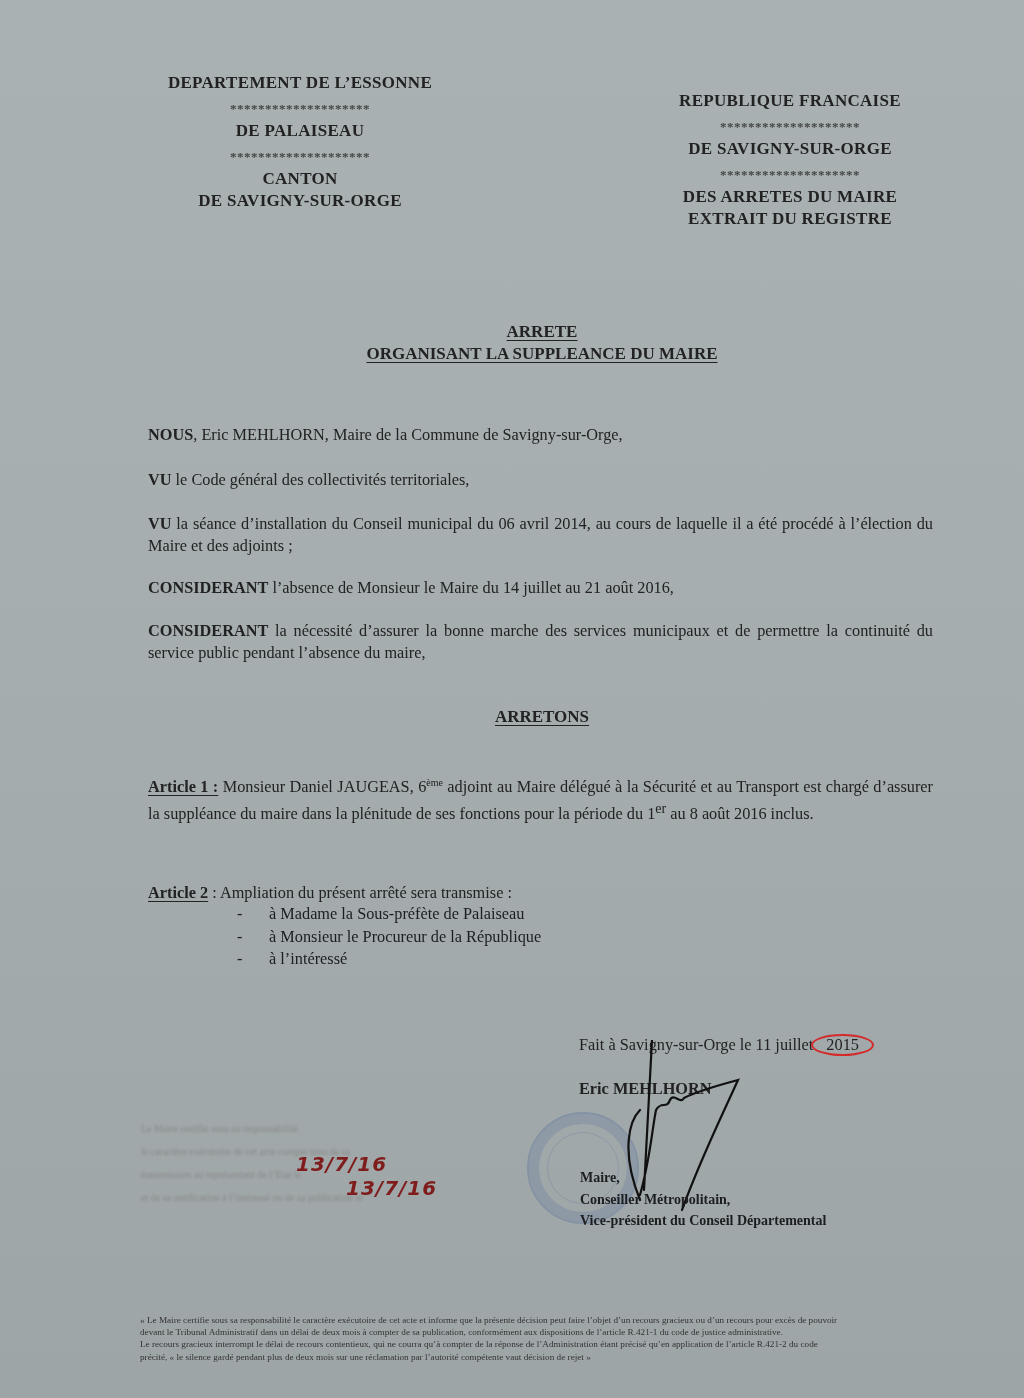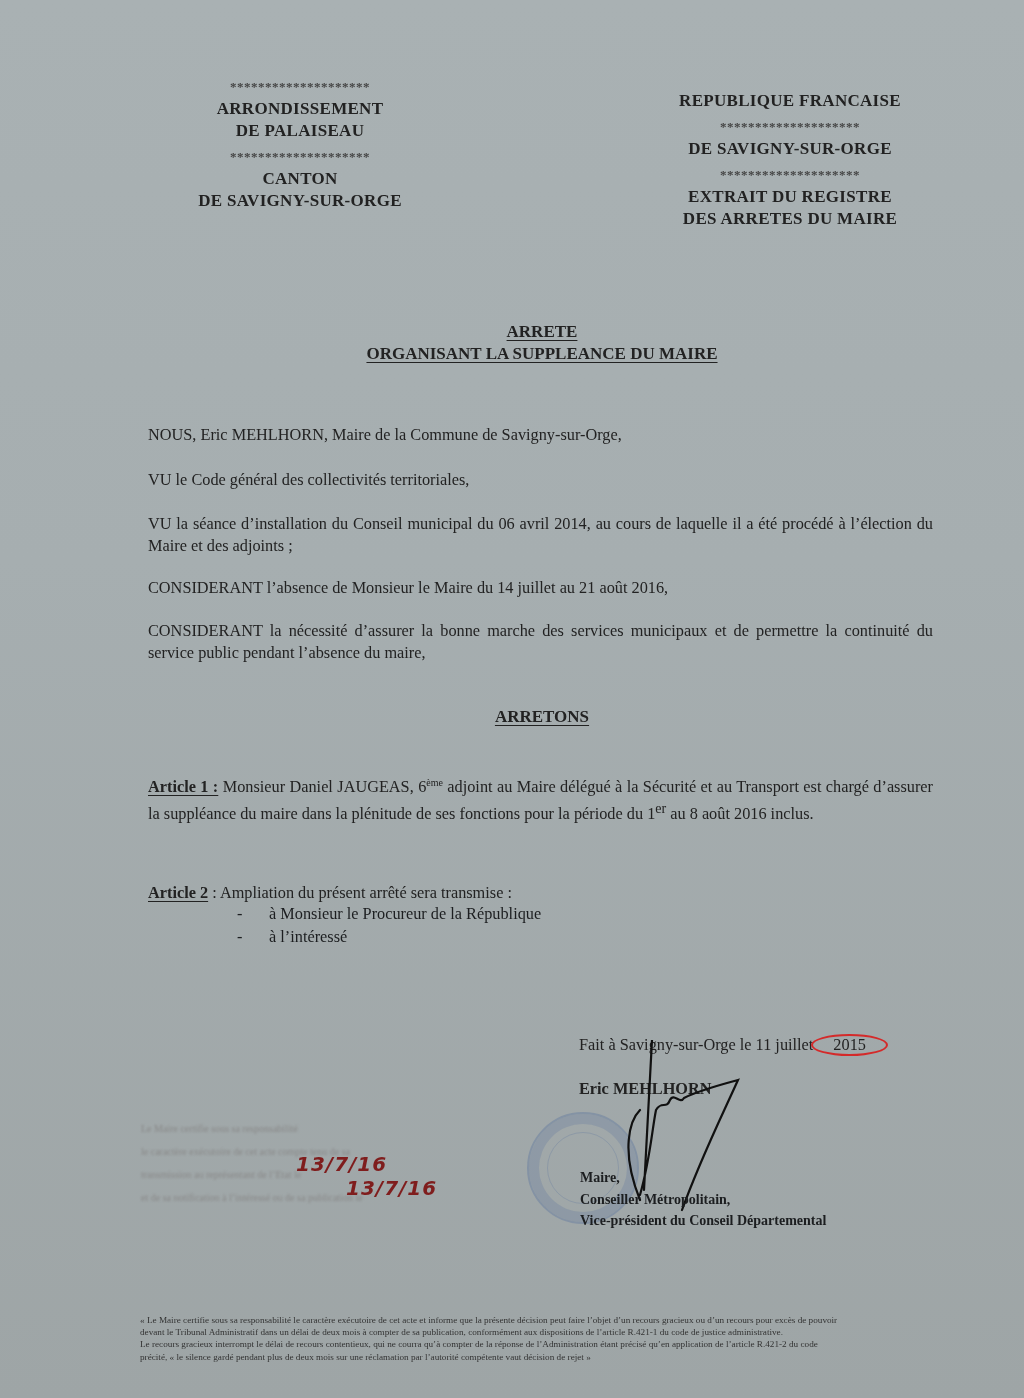--- a/index.html
+++ b/index.html
@@ -11,57 +11,57 @@
     position:relative;
   }
   .page { position:absolute; left:0; top:0; width:1024px; height:1398px; }
   .hdr-col { position:absolute; text-align:center; font-weight:bold; font-size:17px; line-height:22px; letter-spacing:0.3px; color:#222; }
   .hdr-left { left:140px; width:320px; top:72px; }
   .hdr-right { left:640px; width:300px; top:74px;margin-top:16px; }
   .stars { font-size:13px; letter-spacing:0.5px; line-height:18px; margin:6px 0 2px 0; color:#444; }
   .title { position:absolute; left:0; width:1084px; text-align:center; font-weight:bold; font-size:17px; line-height:22px; top:321px; color:#222; }
   .title span { display:inline-block; text-decoration:underline; text-underline-offset:3px; }
   .body { position:absolute; left:148px; width:785px; font-size:16.3px; line-height:22px; text-align:justify; color:#222; }
-  .b { font-weight:normal; }
+  .b { font-weight:bold; }
   .arretons { position:absolute; left:0; width:1084px; text-align:center; top:707px; font-weight:bold; font-size:17px; text-decoration:underline; text-underline-offset:3px; color:#222; }
   .art-label { font-weight:bold; text-decoration:underline; text-underline-offset:3px; }
   .list { position:absolute; left:237px; top:903px; font-size:16.3px; line-height:22.5px; }
   .list .dash { display:inline-block; width:32px; }
   .sig-block { position:absolute; left:579px; font-size:16.3px; color:#222; }
-  .circle { display:inline-block; border:2px solid #d42a2a; border-radius:50%; padding:0 20px; margin-left:-2px; line-height:18px; }
+  .circle { display:inline-block; border:2px solid #d42a2a; border-radius:50%; padding:0 13px; margin-left:-2px; line-height:18px; }
   .sign-name { font-weight:bold; }
   .titles { position:absolute; left:580px; top:1167px; font-weight:bold; font-size:14px; line-height:21.5px; }
   .stamp { position:absolute; left:527px; top:1112px; width:108px; height:108px; border-radius:50%; border:2px solid rgba(110,130,160,0.55); box-shadow: inset 0 0 0 8px rgba(0,0,0,0), inset 0 0 0 10px rgba(110,130,160,0.35); }
   .stamp-inner { position:absolute; left:18px; top:18px; width:70px; height:70px; border-radius:50%; border:1px solid rgba(110,130,160,0.4); }
   .sig-svg { position:absolute; left:600px; top:1040px; }
   .cert { position:absolute; left:130px; top:1117px; font-size:10px; line-height:23px; color:#888; filter:blur(0.8px); font-family:"Liberation Serif", serif;margin-left:11px; }
   .hand { position:absolute; font-family:"DejaVu Sans", sans-serif; font-weight:bold; font-style:italic; font-size:20px; color:#7f1d1d; letter-spacing:1px; }
   .footer { position:absolute; left:140px; top:1314px; width:840px; font-size:9.2px; line-height:12.2px; color:#333; filter:blur(0.35px); }
 </style>
 </head>
 <body>
 
 <div class="page">
 
   <div class="hdr-col hdr-left">
+    <div>DEPARTEMENT DE L’ESSONNE</div>
     <div class="stars">********************</div>
-    <div>ARRONDISSEMENT</div>
     <div>DE PALAISEAU</div>
     <div class="stars">********************</div>
     <div>CANTON</div>
     <div>DE SAVIGNY-SUR-ORGE</div>
   </div>
 
   <div class="hdr-col hdr-right">
     <div>REPUBLIQUE FRANCAISE</div>
     <div class="stars">********************</div>
     <div>DE SAVIGNY-SUR-ORGE</div>
     <div class="stars">********************</div>
+    <div>DES ARRETES DU MAIRE</div>
     <div>EXTRAIT DU REGISTRE</div>
-    <div>DES ARRETES DU MAIRE</div>
   </div>
 
   <div class="title">
     <span>ARRETE</span><br>
     <span>ORGANISANT LA SUPPLEANCE DU MAIRE</span>
   </div>
 
   <div class="body" style="top:424px;">
     <span class="b">NOUS</span><span>, Eric MEHLHORN, Maire de la Commune de Savigny-sur-Orge,</span>
   </div>
@@ -81,20 +81,21 @@
   <div class="arretons">ARRETONS</div>
 
   <div class="body" style="top:772px;">
     <span class="art-label">Article 1 :</span><span> Monsieur Daniel JAUGEAS, 6</span><sup style="font-size:10px;">ème</sup><span> adjoint au Maire délégué à la Sécurité et au Transport est chargé d’assurer la suppléance du maire dans la plénitude de ses fonctions pour la période du 1</span><sup style="font-size:14px;">er</sup><span> au 8 août 2016 inclus.</span>
   </div>
 
   <div class="body" style="top:882px;">
     <span class="art-label">Article 2</span><span> : Ampliation du présent arrêté sera transmise :</span>
   </div>
   <div class="list">
+    <div><span class="dash">-</span><span>à Madame la Sous-préfète de Palaiseau</span></div>
     <div><span class="dash">-</span><span>à Monsieur le Procureur de la République</span></div>
     <div><span class="dash">-</span><span>à l’intéressé</span></div>
   </div>
 
   <div class="sig-block" style="top:1034px;">
     <span>Fait à Savigny-sur-Orge le 11 juillet</span><span class="circle">2015</span>
   </div>
   <div class="sig-block sign-name" style="top:1079px;">Eric MEHLHORN</div>
 
   <div class="stamp">

